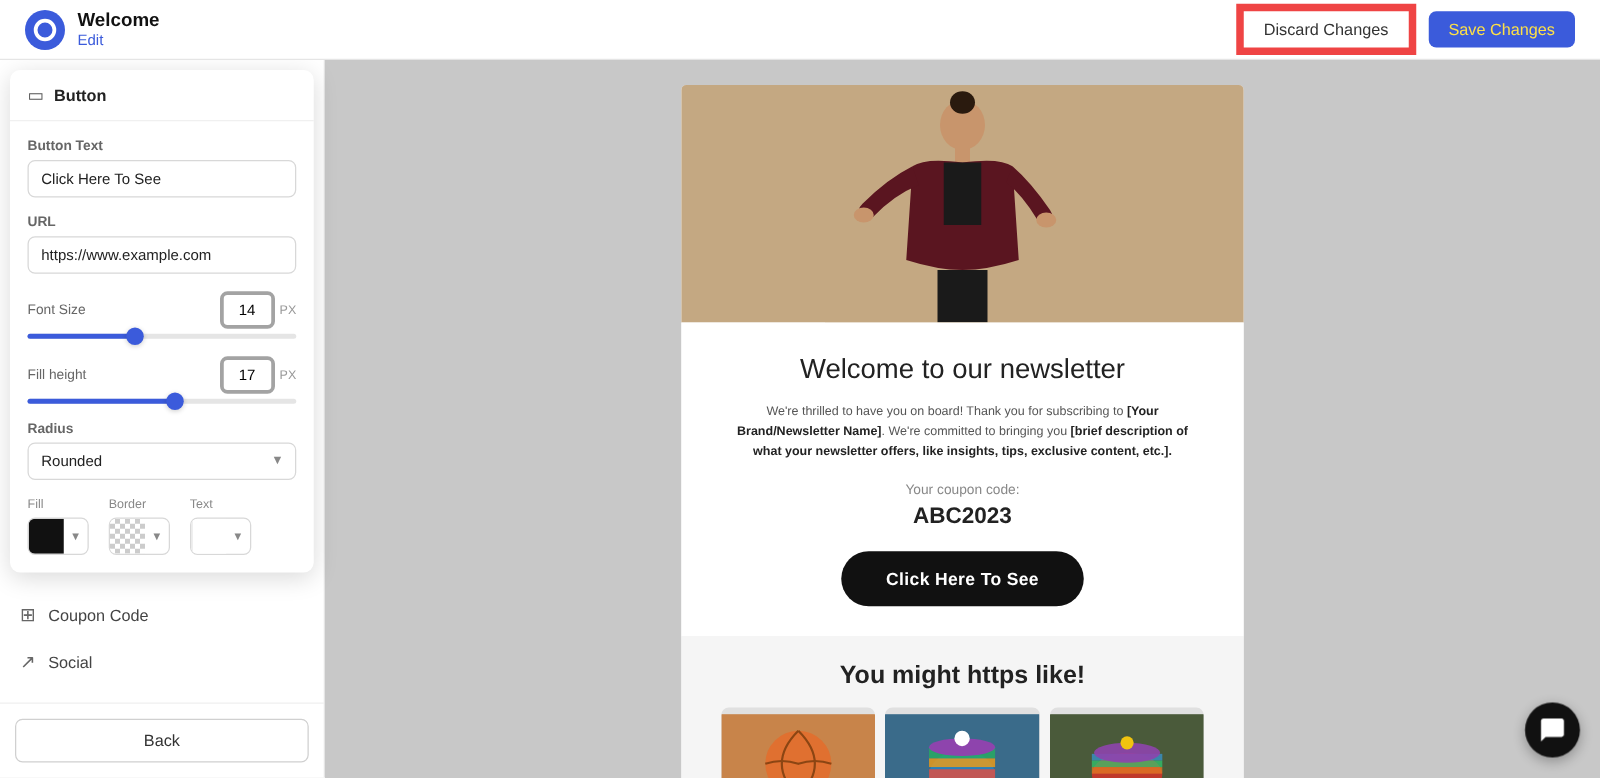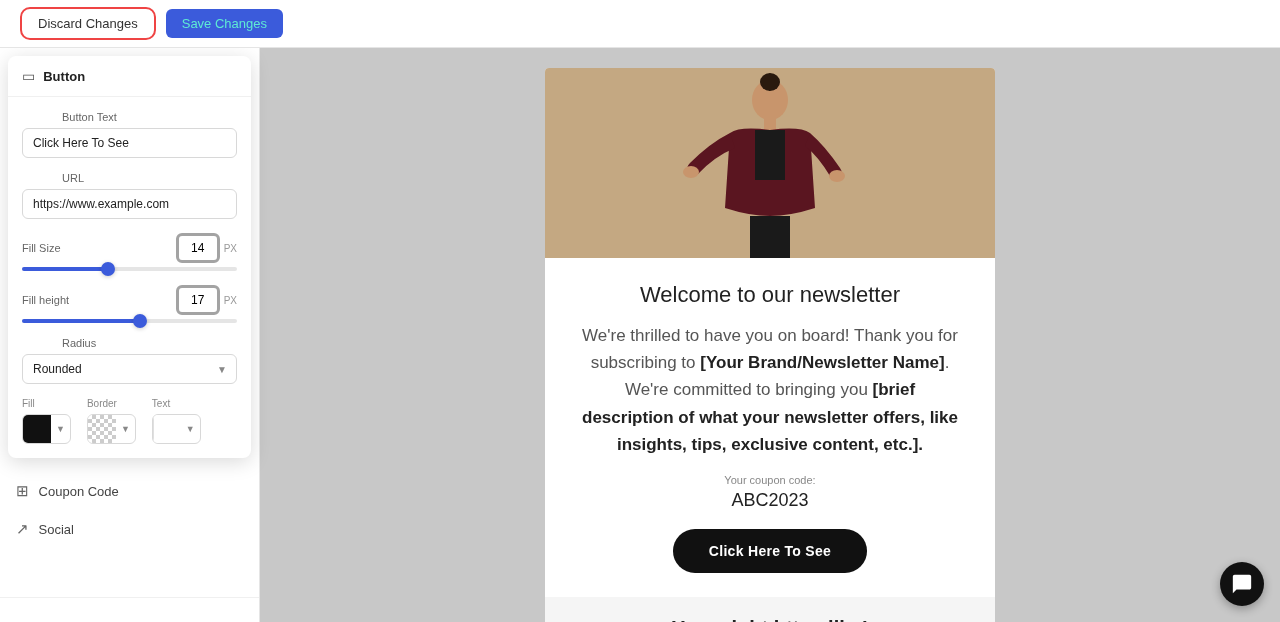--- a/index.html
+++ b/index.html
@@ -15,26 +15,26 @@
     .logo-circle {
       width: 32px; height: 32px; border-radius: 50%; background: #3b5bdb;
       display: flex; align-items: center; justify-content: center;
     }
     .logo-inner { width: 18px; height: 18px; border-radius: 50%; border: 3px solid #fff; }
     .topbar-title-group { display: flex; flex-direction: column; }
     .topbar-title { font-size: 15px; font-weight: 600; color: #111; }
     .topbar-subtitle { font-size: 12px; color: #3b5bdb; cursor: pointer; }
     .topbar-actions { display: flex; gap: 10px; align-items: center; }
     .btn-discard {
-      background: #fff; border: 2px solid #ef4444; border-radius: 10px;
+      background: #fff; border: 6px solid #ef4444; border-radius: 0;
       padding: 7px 16px; font-size: 13px; color: #333; cursor: pointer;
     }
     .btn-save {
       background: #3b5bdb; border: none; border-radius: 6px;
-      padding: 7px 16px; font-size: 13px; color: #5eead4; cursor: pointer; font-weight: 500;
+      padding: 7px 16px; font-size: 13px; color: #fde047; cursor: pointer; font-weight: 500;
     }
 
     
     .main-layout { display: flex; flex: 1; overflow: hidden; }
 
     
     .left-panel {
       width: 260px; background: #fff; flex-shrink: 0;
       display: flex; flex-direction: column; border-right: 1px solid #e5e5e5;
       position: relative; z-index: 10;
@@ -49,21 +49,21 @@
     .editor-panel-header {
       display: flex; align-items: center; gap: 8px;
       padding: 12px 14px; border-bottom: 1px solid #f0f0f0;
     }
     .btn-icon { font-size: 14px; color: #555; }
     .editor-panel-title { font-size: 13px; font-weight: 600; color: #222; }
 
     .editor-body { padding: 14px; }
 
     .field-group { margin-bottom: 14px; }
-    .field-label { font-size: 11px; color: #666; margin-bottom: 5px; font-weight: 400; margin-left: 40px; }
+    .field-label { font-size: 11px; color: #666; margin-bottom: 5px; font-weight: 700; }
     .field-input {
       width: 100%; border: 1px solid #d8d8d8; border-radius: 6px;
       padding: 7px 10px; font-size: 12px; color: #222; outline: none;
     }
 
     .field-row { display: flex; align-items: center; gap: 8px; margin-bottom: 14px; }
     .field-label-inline { font-size: 11px; color: #666; font-weight: 500; flex: 1; }
     .field-number-wrap { display: flex; align-items: center; gap: 4px; }
     .field-number {
       width: 44px; border: 3px solid #a3a3a3; border-radius: 6px;
@@ -144,26 +144,26 @@
       width: 100%; height: 190px; background: #c4a882;
       display: flex; align-items: center; justify-content: center; overflow: hidden;
     }
     
     .email-body { background: #fff; padding: 24px 32px; }
     .email-heading {
       text-align: center; font-size: 22px; font-weight: 400;
       color: #222; margin-bottom: 14px;
     }
     .email-text {
-      text-align: center; font-size: 17px; color: #555; line-height: 1.6;
+      text-align: center; font-size: 10px; color: #555; line-height: 1.6;
       margin-bottom: 16px;
     }
     .email-text b { font-weight: 700; color: #222; }
     .coupon-label { text-align: center; font-size: 11px; color: #888; margin-bottom: 4px; }
-    .coupon-code { text-align: center; font-size: 18px; font-weight: 400; color: #222; margin-bottom: 18px; }
+    .coupon-code { text-align: center; font-size: 18px; font-weight: 700; color: #222; margin-bottom: 18px; }
     .button-container {
       display: flex; justify-content: center; margin-bottom: 0;
     }
     .email-btn {
       background: #111; color: #fff; border: none; border-radius: 30px;
       padding: 14px 36px; font-size: 14px; font-weight: 600; cursor: pointer;
       letter-spacing: 0.3px;
     }
     .section-divider { background: #f5f5f5; padding: 20px 32px 8px; }
     .section-title { text-align: center; font-size: 20px; font-weight: 700; color: #222; margin-bottom: 14px; }
@@ -178,20 +178,29 @@
       width: 44px; height: 44px; background: #111; border-radius: 50%;
       display: flex; align-items: center; justify-content: center;
       cursor: pointer; color: #fff; font-size: 18px;
       box-shadow: 0 3px 10px rgba(0,0,0,0.3);
     }
   </style>
 </head>
 <body>
 
 <div class="topbar">
+  <div class="topbar-left">
+    <div class="logo-circle">
+      <div class="logo-inner"></div>
+    </div>
+    <div class="topbar-title-group">
+      <span class="topbar-title">Welcome</span>
+      <span class="topbar-subtitle">Edit</span>
+    </div>
+  </div>
   <div class="topbar-actions">
     <button class="btn-discard">Discard Changes</button>
     <button class="btn-save">Save Changes</button>
   </div>
 </div>
 
 <div class="main-layout">
 
   <div class="left-panel">
 
@@ -206,21 +215,21 @@
           <div class="field-label">Button Text</div>
           <input class="field-input" type="text" value="Click Here To See" style="">
         </div>
 
         <div class="field-group">
           <div class="field-label">URL</div>
           <input class="field-input" type="text" value="https://www.example.com" style="">
         </div>
 
         <div class="field-row">
-          <span class="field-label-inline">Fill Size</span>
+          <span class="field-label-inline">Font Size</span>
           <div class="field-number-wrap">
             <input class="field-number" type="text" value="14" style="">
             <span class="field-unit">PX</span>
           </div>
         </div>
         <div class="slider-track">
           <div class="slider-fill" style="width: 40%;"></div>
           <div class="slider-thumb" style="left: calc(40% - 7px);"></div>
         </div>
 
@@ -280,20 +289,21 @@
         <span class="nav-icon">↗</span>
         <span>Social</span>
       </div>
       <div class="nav-item">
         
         
       </div>
     </div>
 
     <div class="sidebar-bottom">
+      <button class="btn-back">Back</button>
     </div>
 
   </div>
 
   <div class="content-area">
     <div class="email-preview">
 
       <div class="hero-image">
         <svg width="220" height="190" viewBox="0 0 220 190">
 

